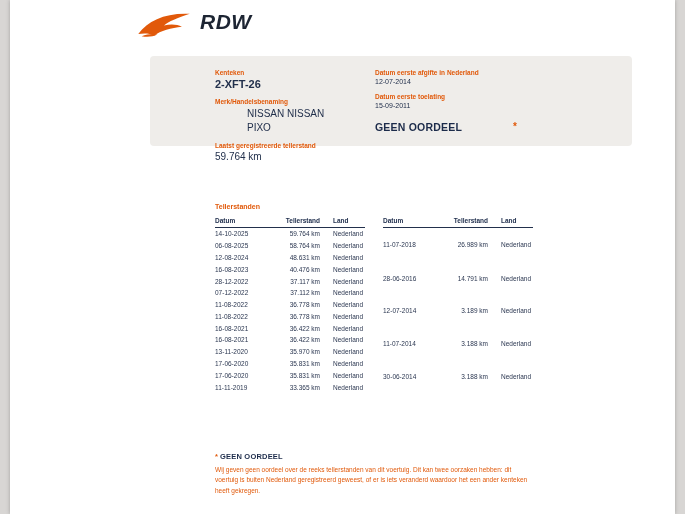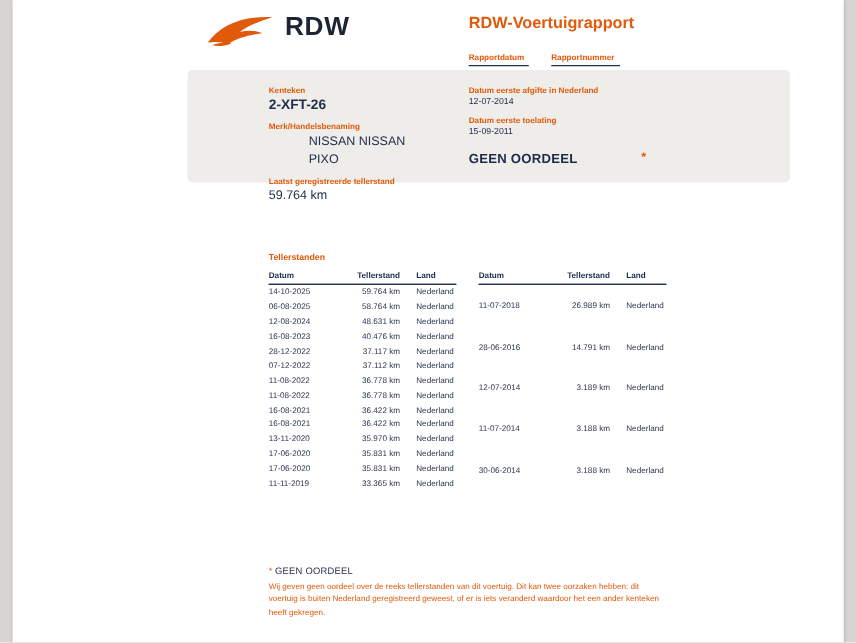--- a/index.html
+++ b/index.html
@@ -9,21 +9,21 @@
     background:#d8d6d4;
     position:relative;
     overflow:hidden;
   }
   .page {
     position:absolute; left:10px; right:10px; top:0; bottom:0;
     background:#ffffff;
     box-shadow:0 0 4px rgba(0,0,0,0.25);
   }
   
-  .header { position:absolute; left:154px; top:8px; display:flex; align-items:flex-start; }
+  .header { position:absolute; left:126px; top:8px; display:flex; align-items:flex-start;font-style:italic; }
   .logo { width:56px; height:34px; margin-right:8px; }
   .brand { font-size:21px; font-weight:bold; color:#1d2533; letter-spacing:0.5px; margin-top:2px; }
   .title-block { position:absolute; left:365px; top:10px; width:260px; }
   .report-title { color:#e1590a; font-size:13px; font-weight:bold; margin-bottom:10px; }
   .meta-row { display:flex; gap:14px; }
   .meta-col { min-width:52px; }
   .meta-label {
     display:inline-block; color:#e1590a; font-weight:bold; font-size:6.5px;
     border-bottom:1px solid #22304c; padding-bottom:2px; padding-right:4px;
   }
@@ -55,51 +55,38 @@
   }
   td { color:#2a3650; font-size:6.5px; padding:2.4px 0; }
   .col-datum { width:58px; text-align:left; }
   .col-teller { width:47px; text-align:right; }
   .col-land { width:45px; text-align:left; padding-left:13px; }
   th.col-teller { text-align:right; }
   th.col-land { padding-left:13px; }
 
   
   .footnote { position:absolute; left:205px; top:452px; width:320px; }
-  .footnote-head { font-size:7.5px; font-weight:normal; margin-bottom:4px; }
+  .footnote-head { font-size:7.5px; font-weight:bold; margin-bottom:4px; }
   .footnote-star { color:#e1590a; }
   .footnote-title { color:#1c2b4a; letter-spacing:0.2px; }
   .footnote-body { color:#e1590a; font-size:6.5px; line-height:1.6; }
 </style>
 </head>
 <body>
 
 <div class="page">
 
   <div class="header">
     <svg class="logo" viewBox="0 0 100 60" aria-hidden="true">
       <path d="M4 46 C 22 22, 52 8, 96 10 C 74 17, 58 24, 50 31 C 62 28, 74 29, 82 33 C 63 35, 44 40, 32 49 C 24 44, 12 45, 4 46 Z" fill="#e1590a"></path>
       <path d="M10 50 C 20 46, 30 45, 38 47 C 30 51, 20 52, 10 50 Z" fill="#e1590a"></path>
     </svg>
     <div class="brand">RDW</div>
   </div>
 
-  <div class="title-block">
-    <div class="report-title">RDW-Voertuigrapport</div>
-    <div class="meta-row">
-      <div class="meta-col">
-        <span class="meta-label">Rapportdatum</span>
-        <div class="meta-value">14-10-2025</div>
-      </div>
-      <div class="meta-col">
-        <span class="meta-label">Rapportnummer</span>
-        <div class="meta-value">29.675.746</div>
-      </div>
-    </div>
-  </div>
 
   <div class="panel">
     <div class="panel-left">
       <div class="f-label">Kenteken</div>
       <div class="f-kenteken">2-XFT-26</div>
       <div class="f-label">Merk/Handelsbenaming</div>
       <div class="f-value-lg f-merk">NISSAN NISSAN PIXO</div>
       <div class="f-label">Laatst geregistreerde tellerstand</div>
       <div class="f-value-lg">59.764 km</div>
     </div>

